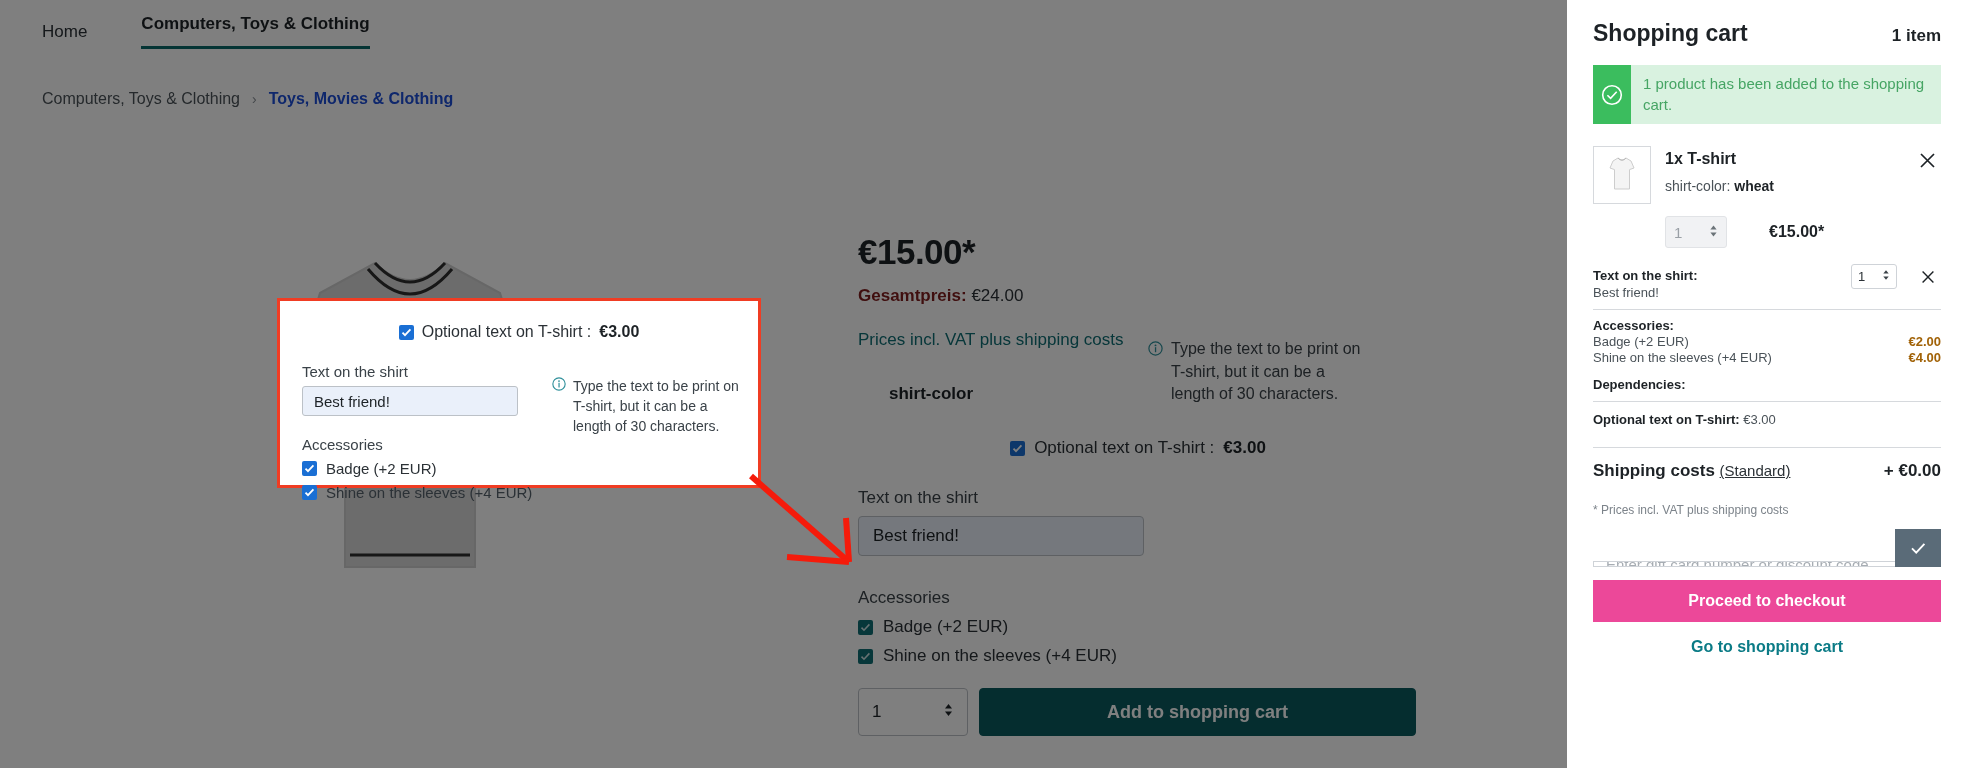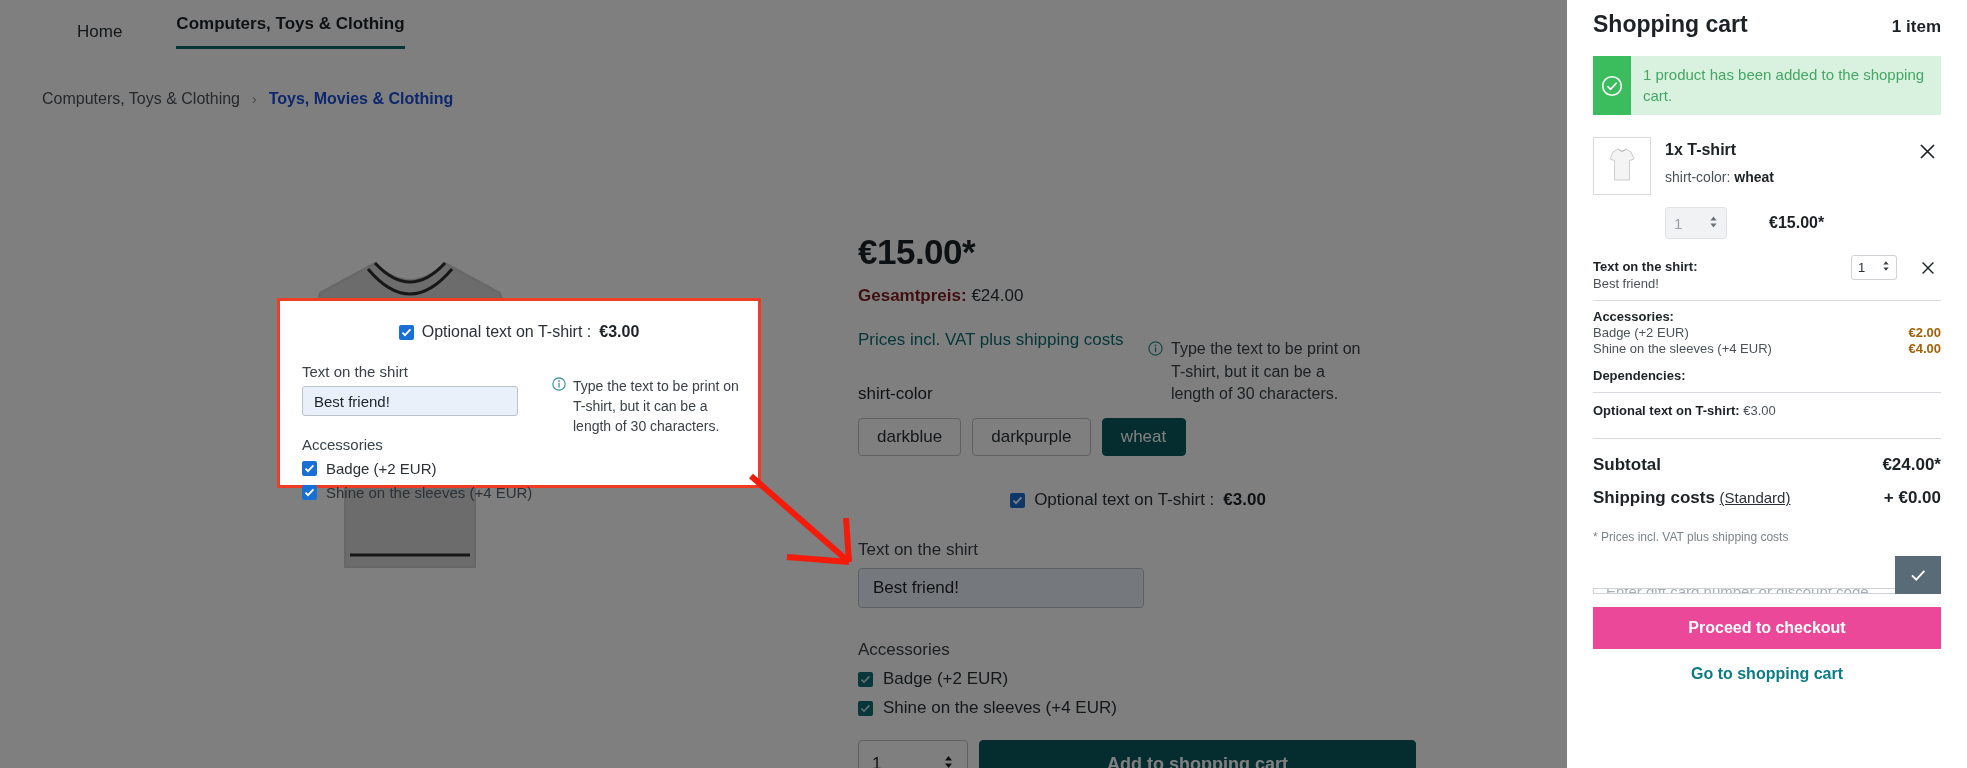--- a/index.html
+++ b/index.html
@@ -21,21 +21,20 @@
     position:absolute; left:0; top:0; width:1567px; height:768px;
     background: rgba(0,0,0,0.5);
     z-index: 50;
   }
 
   
   .topnav {
     position:absolute; left:0; top:0; width:1567px; height:64px;
     display:flex; align-items:center; padding-left:42px; gap:54px;
     font-size:17px;
-    margin-left:35px;
   }
   .topnav a { color:#2b3136; text-decoration:none; }
   .topnav .active {
     font-weight:bold; color:#1d2226;
     border-bottom:3px solid #0a6b6b; padding-bottom:14px; line-height:1;
   }
 
   .breadcrumb {
     position:absolute; left:42px; top:90px;
     font-size:16px; color:#4a5258;
@@ -53,21 +52,21 @@
   .gallery {
     position:absolute; left:170px; top:215px; width:480px; height:430px;
   }
 
   
   .pcol { position:absolute; left:858px; top:232px; width:560px; }
   .price { font-size:35px; font-weight:bold; color:#1d2226; letter-spacing:-0.5px;}
   .totalprice { margin-top:14px; font-size:17px; color:#2b3136;}
   .totalprice b { color:#7f1d1d;text-align:center; }
   .vatline { margin-top:24px; font-size:17px; color:#0f6e74; }
-  .grp-label { margin-top:34px; font-size:17px; font-weight:normal; color:#1d2226;}
+  .grp-label { margin-top:34px; font-size:17px; font-weight:bold; color:#1d2226;margin-left:31px;}
   .swatches { margin-top:14px; display:flex; gap:11px; }
   .sw {
     min-width:84px; height:38px; padding:0 18px;
     border:1px solid #bcc1c7; border-radius:4px; background:#fff;
     display:flex; align-items:center; justify-content:center;
     font-size:17px; color:#2b3136; cursor:pointer;
   }
   .sw.sel { background:#0a5a5f; border-color:#0a5a5f; color:#ffffff; }
 
   .optline {
@@ -141,21 +140,21 @@
   #arrow { position:absolute; left:745px; top:470px; z-index:121; pointer-events:none;}
 
   
   #cart {
     position:absolute; right:0; top:0; width:400px; height:768px;
     background:#ffffff; z-index:200; padding:0 26px;
     font-size:15px; color:#2b3136;
   }
   .cart-head {
     display:flex; align-items:baseline; justify-content:space-between;
-    padding-top:11px;
+    padding-top:20px;
   }
   .cart-head .t { font-size:23px; font-weight:bold; color:#1d2226; }
   .cart-head .n { font-size:17px; font-weight:bold; color:#1d2226; }
 
   .alert {
     margin-top:18px; display:flex; background:#d9f2e0; min-height:58px;
   }
   .alert .ic {
     width:38px; background:#3bbd5e; display:flex; align-items:center;
     justify-content:center; flex:0 0 38px;
@@ -261,25 +260,20 @@
 
   <div class="pcol">
     <div class="price">€15.00*</div>
     <div class="totalprice">
       <b>Gesamtpreis:</b>
       <span>€24.00</span>
     </div>
     <div class="vatline">Prices incl. VAT plus shipping costs</div>
 
     <div class="grp-label">shirt-color</div>
-    <div class="swatches">
-      <div class="sw">darkblue</div>
-      <div class="sw">darkpurple</div>
-      <div class="sw sel">wheat</div>
-    </div>
 
     <div class="optline">
       <span class="cbx blue">
         <svg width="11" height="11" viewBox="0 0 11 11">
             <path d="M1.5 5.6 L4 8.2 L9.4 2.4" fill="none" stroke="#fff" stroke-width="1.8"></path>
           </svg>
       </span>
       <span>Optional text on T-shirt :</span>
       <b>€3.00</b>
     </div>
@@ -472,24 +466,20 @@
 
   <div class="hr"></div>
 
   <div class="optsum">
     <b>Optional text on T-shirt:</b>
     <span>€3.00</span>
   </div>
 
   <div class="hr" style="margin-top:20px"></div>
 
-  <div class="totrow">
-    <span>Subtotal</span>
-    <span>€24.00*</span>
-  </div>
 
   <div class="totrow second">
     <span>
       <span>Shipping costs</span>
       <span class="shiplink">(Standard)</span>
     </span>
     <span>+ €0.00</span>
   </div>
 
   <div class="note">* Prices incl. VAT plus shipping costs</div>

